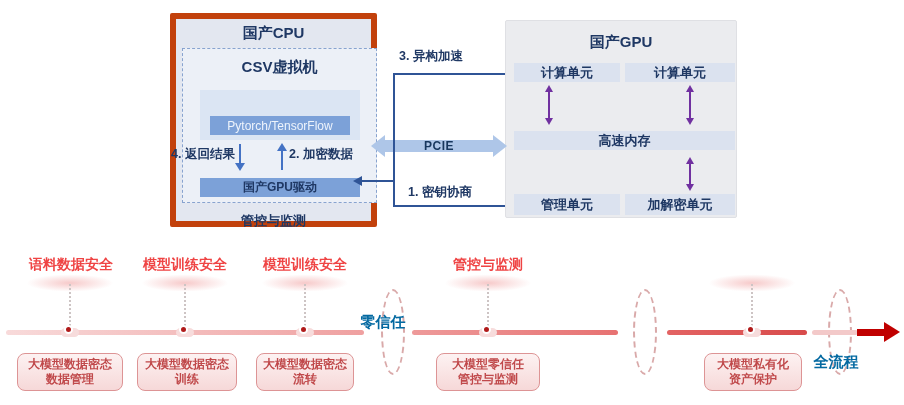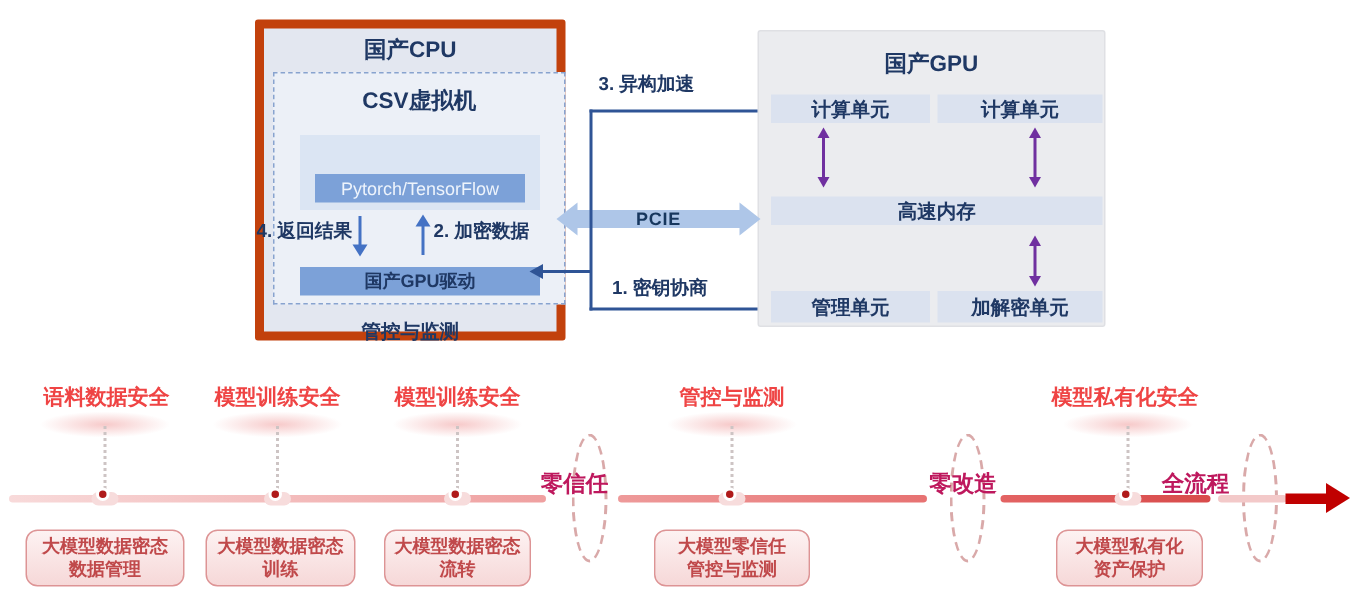--- a/index.html
+++ b/index.html
@@ -65,21 +65,21 @@
   .dot-glow { position:absolute; top:328px; width:18px; height:9px; border-radius:5px; background:#f7dcdc; z-index:3; }
   .dot { position:absolute; top:325px; width:9px; height:9px; border-radius:50%;
          background:#b01a1a; border:2px solid #ffffff; z-index:4; }
   .tseg { position:absolute; top:330px; height:5px; border-radius:3px; z-index:2; }
   .tl-arrow-body { position:absolute; left:857px; top:329px; width:28px; height:7px; background:#c00000; z-index:2; }
   .tl-arrow-head { position:absolute; left:884px; top:322px; border-top:10px solid transparent;
                    border-bottom:10px solid transparent; border-left:16px solid #c00000; z-index:2; }
   .ms-ellipse { position:absolute; top:289px; width:24px; height:86px; border-radius:50%;
                 border:2px dashed #d9a9a9; z-index:1; }
   .ms-label { position:absolute; top:313px; width:90px; text-align:center;
-              font-size:15px; font-weight:bold; color:#be185d; z-index:5; white-space:nowrap; }
+              font-size:15px; font-weight:bold; color:#0369a1; z-index:5; white-space:nowrap; }
   .sec-box { position:absolute; top:353px; height:38px; border:1.5px solid #dd9495; border-radius:8px;
              background:linear-gradient(#fdf2f2, #f6d8d8);
              display:flex; flex-direction:column; align-items:center; justify-content:center; z-index:3; }
   .sec-box span { font-size:12px; font-weight:bold; color:#c0494b; line-height:15px; white-space:nowrap; }
 </style>
 </head>
 <body>
 
 <div class="canvas">
 
@@ -141,23 +141,22 @@
   <div class="tseg" style="left:6px;width:358px;background:linear-gradient(to right,#f8dada,#efa0a0);"></div>
   <div class="tseg" style="left:412px;width:206px;background:linear-gradient(to right,#ee9a9a,#e77272);"></div>
   <div class="tseg" style="left:667px;width:140px;background:linear-gradient(to right,#e36363,#d84b4b);"></div>
   <div class="tseg" style="left:812px;width:46px;background:#f3c9c9;"></div>
   <div class="tl-arrow-body"></div>
   <div class="tl-arrow-head"></div>
 
   <div class="ms-ellipse" style="left:381px;"></div>
   <div class="ms-label" style="left:338px;">零信任</div>
   <div class="ms-ellipse" style="left:633px;"></div>
-  <div class="ms-label" style="left:597px;">零改造</div>
   <div class="ms-ellipse" style="left:828px;"></div>
-  <div class="ms-label" style="left:752px;">全流程</div>
+  <div class="ms-label" style="left:791px;margin-top:40px;">全流程</div>
 
   <div class="stage-label" style="left:6px;">语料数据安全</div>
   <div class="cloud" style="left:10px;"></div>
   <div class="dotline" style="left:69px;"></div>
   <div class="dot-glow" style="left:61px;"></div>
   <div class="dot" style="left:64px;"></div>
   <div class="sec-box" style="left:17px;width:106px;">
     <span>大模型数据密态</span>
     <span>数据管理</span>
   </div>
@@ -185,21 +184,20 @@
   <div class="stage-label" style="left:423px;">管控与监测</div>
   <div class="cloud" style="left:428px;"></div>
   <div class="dotline" style="left:487px;"></div>
   <div class="dot-glow" style="left:479px;"></div>
   <div class="dot" style="left:482px;"></div>
   <div class="sec-box" style="left:436px;width:104px;text-align:center;">
     <span>大模型零信任</span>
     <span>管控与监测</span>
   </div>
 
-  <div class="stage-label" style="left:685px;">模型私有化安全</div>
   <div class="cloud" style="left:692px;"></div>
   <div class="dotline" style="left:751px;"></div>
   <div class="dot-glow" style="left:743px;"></div>
   <div class="dot" style="left:746px;"></div>
   <div class="sec-box" style="left:704px;width:98px;">
     <span>大模型私有化</span>
     <span>资产保护</span>
   </div>
 
 </div>

